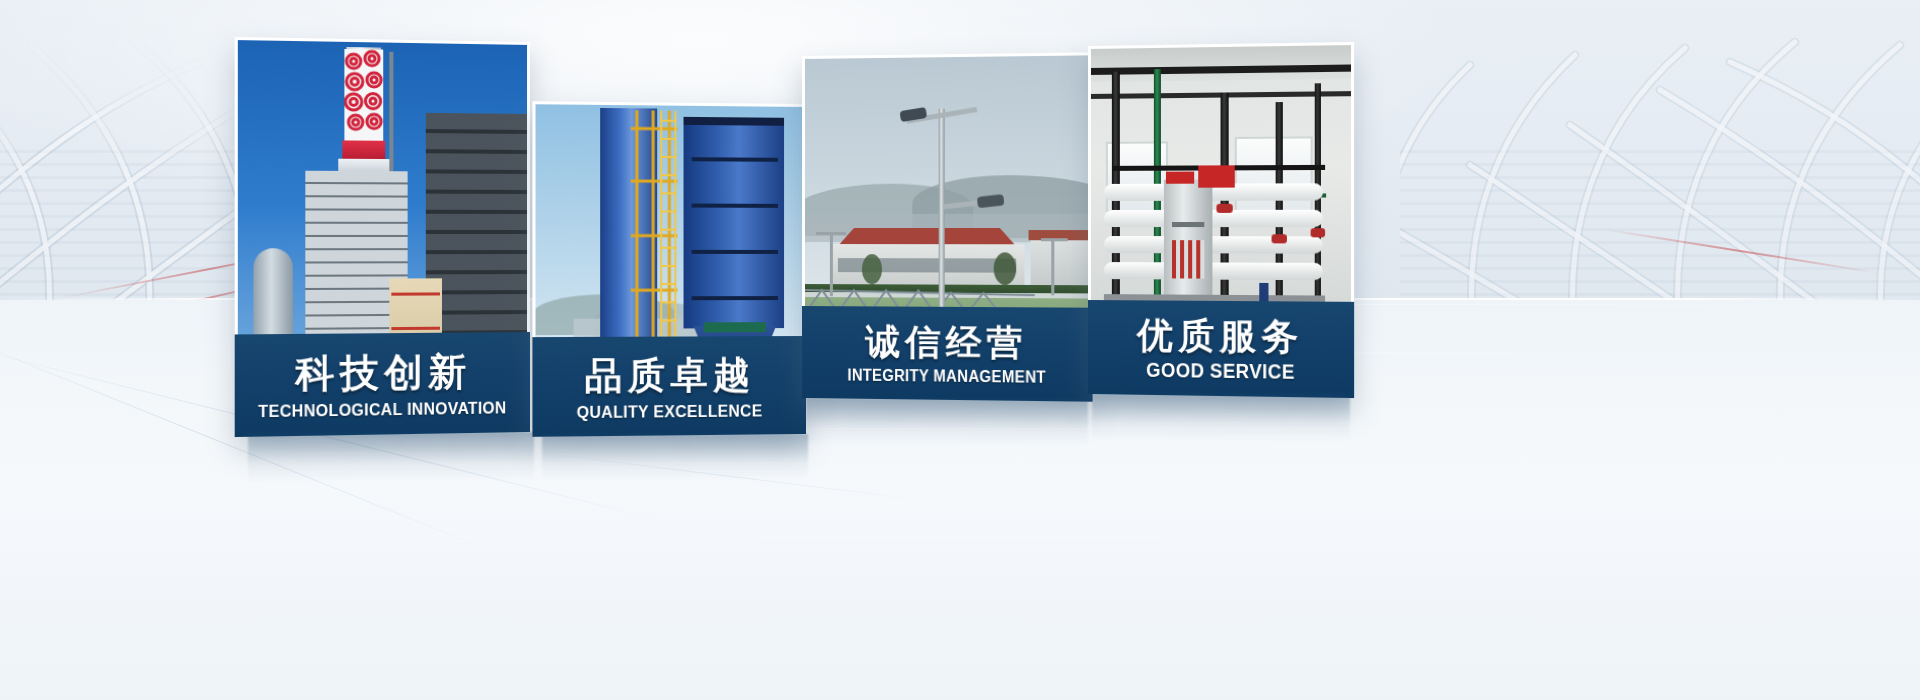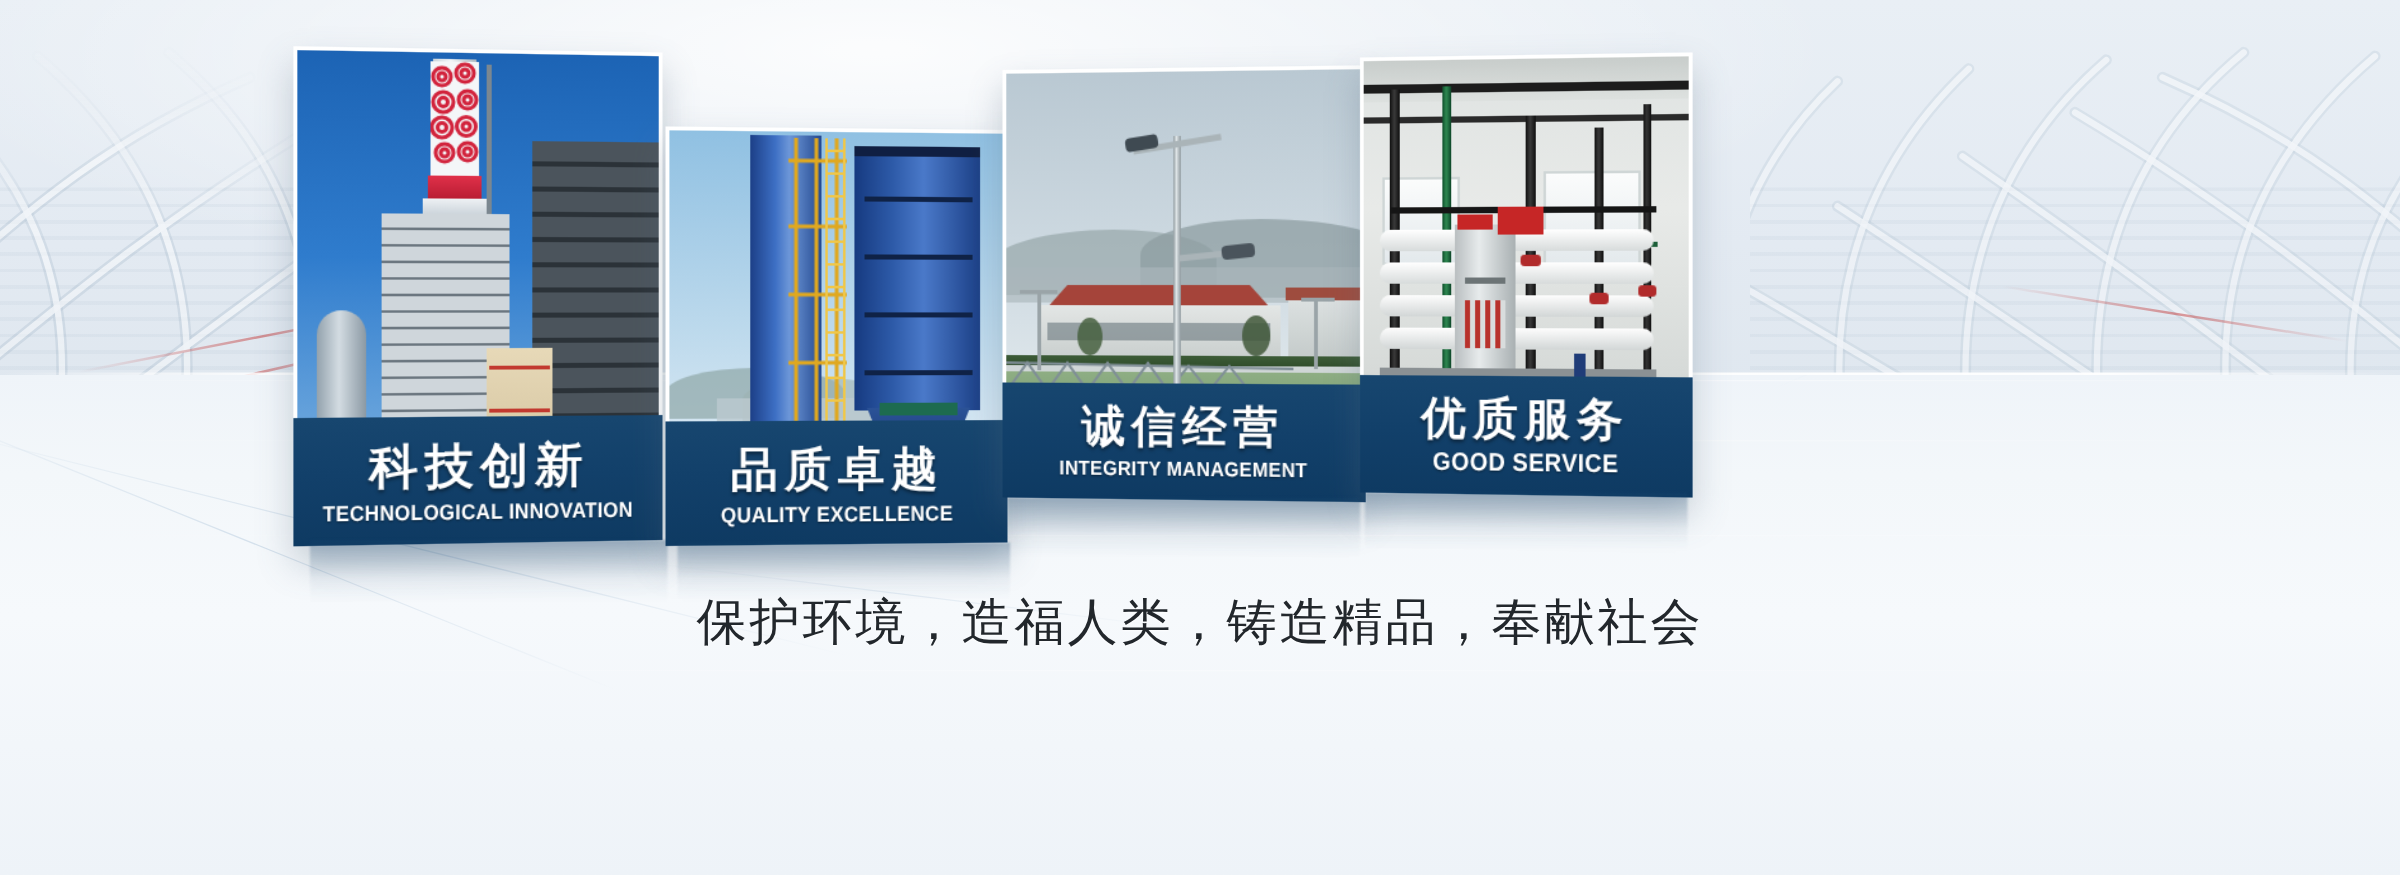--- a/index.html
+++ b/index.html
@@ -479,15 +479,14 @@
         <div class="cap" style="height:92px;padding-top:2px;">
           <div class="cap-cn" style="font-size:36px;margin-bottom:6px;">优质服务</div>
           <div class="cap-en" style="font-size:20px;">GOOD SERVICE</div>
         </div>
       </div>
     </div>
     <div class="refl" style="left:1092px;top:394px;width:258px;height:52px;"></div>
 
   </div>
 
-  <div class="tagline">保护环境，造福人类，铸造精品，奉献社会</div>
 
 </div>
 
 </body></html>

